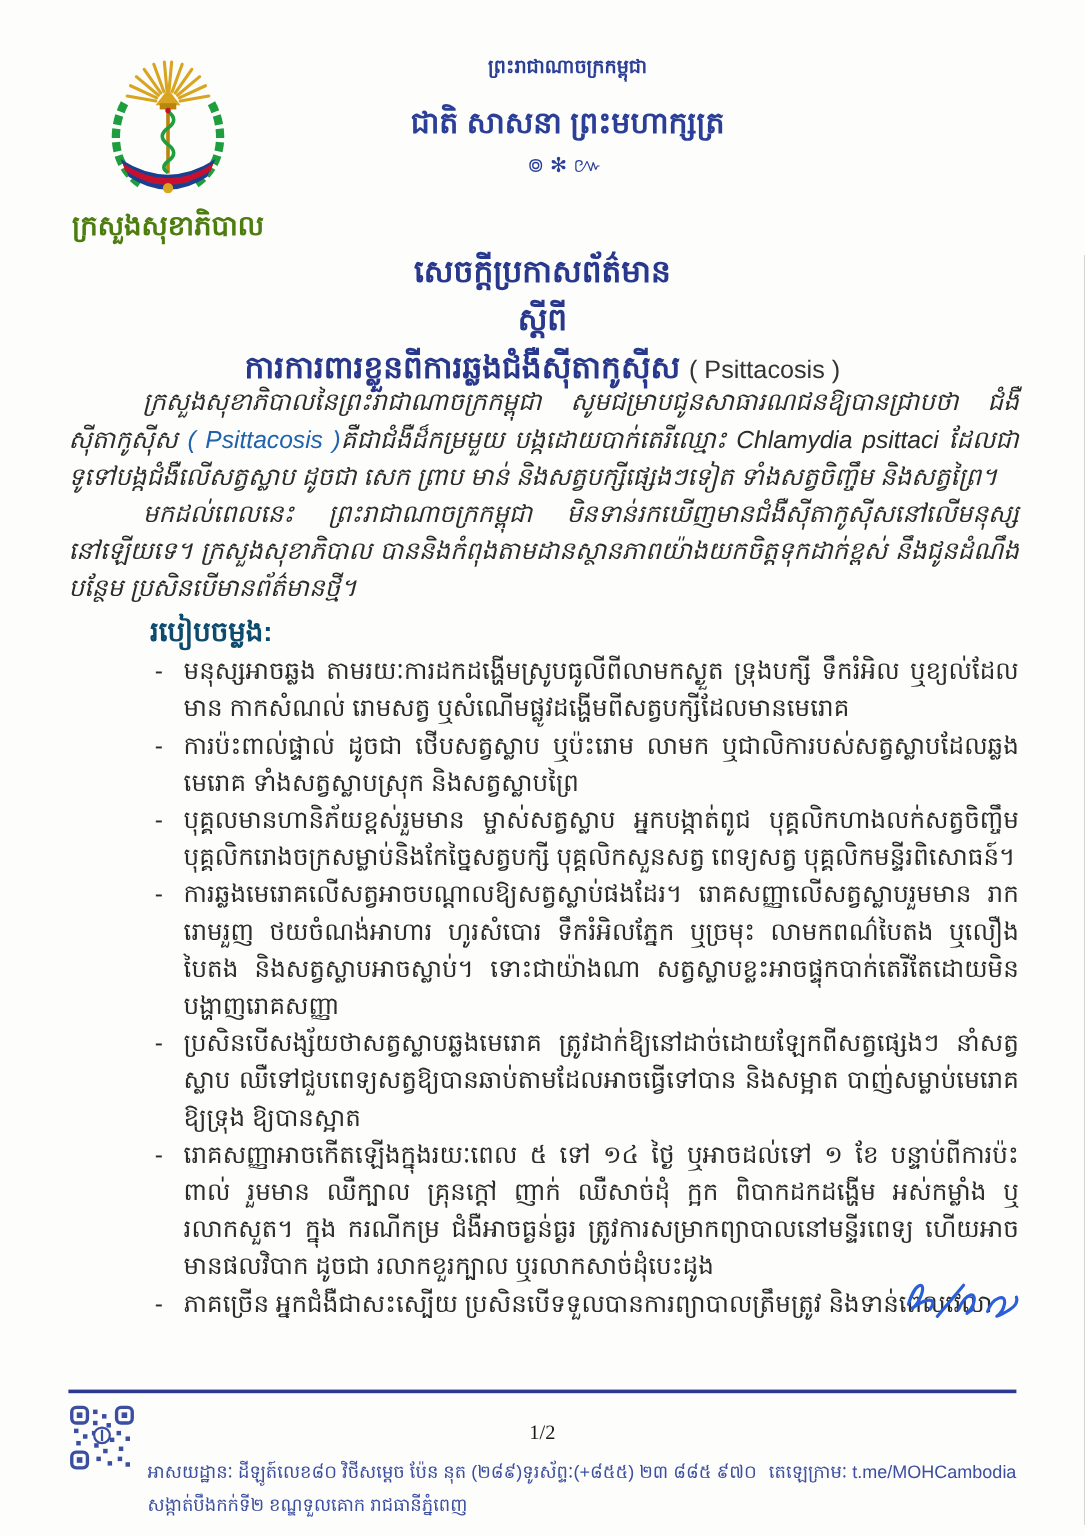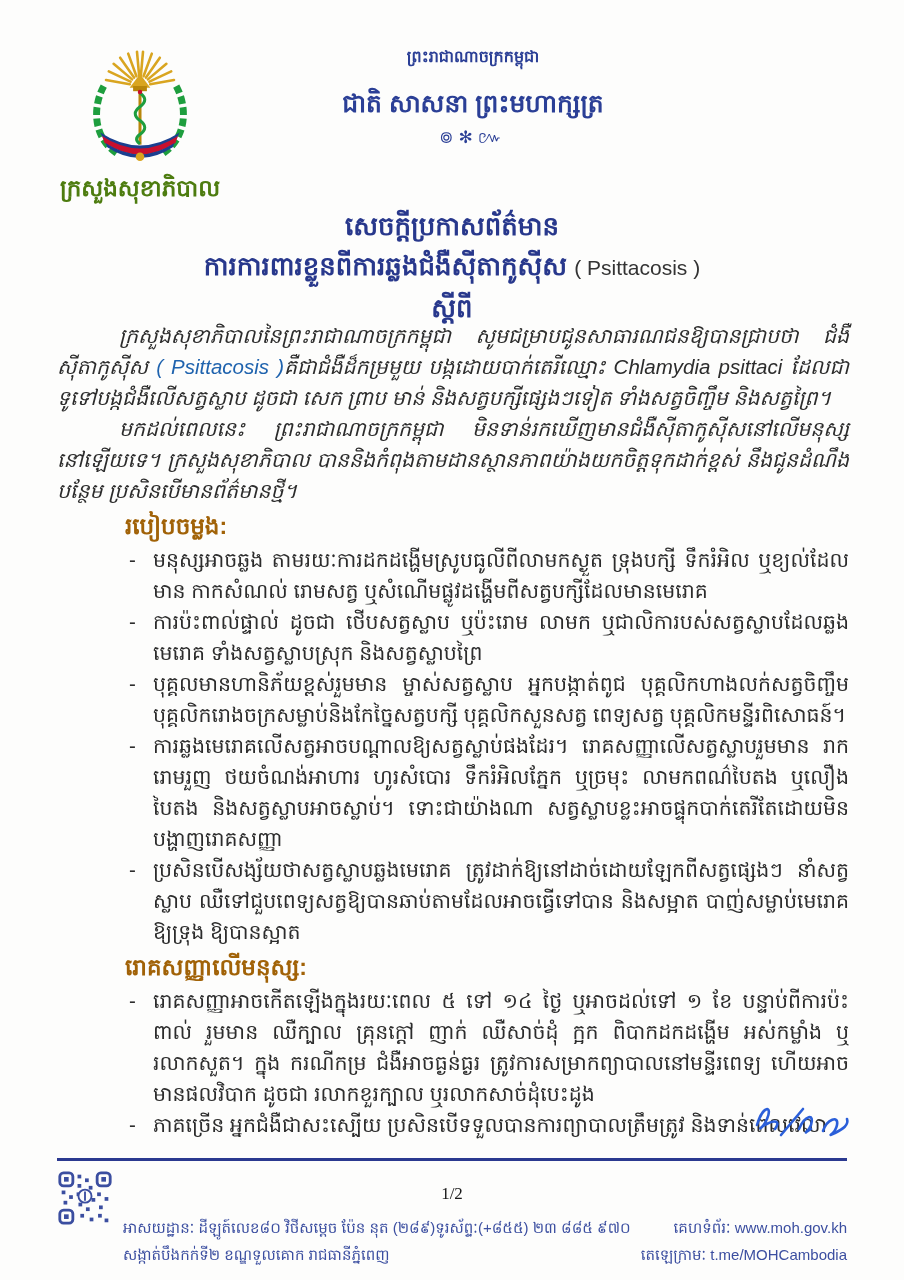--- a/index.html
+++ b/index.html
@@ -18,21 +18,21 @@
   .motto-line{font-size:25px;line-height:34px;margin-top:12px;}
   .ornament-line{font-size:17px;margin-top:6px;letter-spacing:5px;color:#2b3f96;font-weight:normal;}
   
   .title-block{position:absolute;top:206px;left:0;width:100%;text-align:center;color:#28388c;font-weight:bold;}
   .title-line{font-size:26px;line-height:40px;}
   .title-latin{font-size:21px;color:#333;font-weight:normal;}
   
   .content{position:absolute;top:320px;left:57px;width:792px;font-size:20.5px;line-height:31px;text-align:justify;}
   .para{margin:0;text-indent:62px;font-style:italic;}
   .kh-blue{color:#1f63ae;}
-  .sec-heading{font-size:23px;font-weight:bold;color:#a16207;margin:3px 0 1px 68px;line-height:34px;text-align:left;}
+  .sec-heading{font-size:23px;font-weight:bold;color:#0c4a6e;margin:3px 0 1px 68px;line-height:34px;text-align:left;}
   ul.bullets{list-style:none;margin:0;padding:0 0 0 70px;}
   ul.bullets li{position:relative;padding-left:26px;margin:0;}
   .dash{position:absolute;left:2px;top:0;}
   
   .signature{position:absolute;right:-6px;top:-14px;width:104px;height:48px;pointer-events:none;}
   
   .page-number{position:absolute;bottom:76px;left:0;width:100%;text-align:center;
     font-family:"Liberation Serif","DejaVu Serif",serif;font-size:17px;color:#1a1a1a;}
   .footer{position:absolute;left:57px;right:57px;bottom:12px;border-top:3px solid #2b3990;
     padding-top:9px;display:flex;align-items:flex-start;color:#3b4ea0;font-size:15px;line-height:27px;}
@@ -87,38 +87,37 @@
   </div>
 
   <div class="header-text">
     <div class="kingdom-line">ព្រះរាជាណាចក្រកម្ពុជា</div>
     <div class="motto-line">ជាតិ សាសនា ព្រះមហាក្សត្រ</div>
     <div class="ornament-line">៙✻៚</div>
   </div>
 
   <div class="title-block">
     <div class="title-line">សេចក្តីប្រកាសព័ត៌មាន</div>
+    <div class="title-line">ស្តីពី</div>
     <div class="title-line"><span>ការការពារខ្លួនពីការឆ្លងជំងឺស៊ីតាកូស៊ីស </span><span class="title-latin">( Psittacosis )</span></div>
-    <div class="title-line">ស្តីពី</div>
   </div>
 
   <div class="content">
     <p class="para"><span>ក្រសួងសុខាភិបាលនៃព្រះរាជាណាចក្រកម្ពុជា សូមជម្រាបជូនសាធារណជនឱ្យបានជ្រាបថា ជំងឺស៊ីតាកូស៊ីស </span><span class="kh-blue">( Psittacosis )</span><span>គឺជាជំងឺដ៏កម្រមួយ បង្កដោយបាក់តេរីឈ្មោះ Chlamydia psittaci ដែលជាទូទៅបង្កជំងឺលើសត្វស្លាប ដូចជា សេក ព្រាប មាន់ និងសត្វបក្សីផ្សេងៗទៀត ទាំងសត្វចិញ្ចឹម និងសត្វព្រៃ។</span></p>
     <p class="para">មកដល់ពេលនេះ ព្រះរាជាណាចក្រកម្ពុជា  មិនទាន់រកឃើញមានជំងឺស៊ីតាកូស៊ីសនៅលើមនុស្សនៅឡើយទេ។ ក្រសួងសុខាភិបាល បាននិងកំពុងតាមដានស្ថានភាពយ៉ាងយកចិត្តទុកដាក់ខ្ពស់ នឹងជូនដំណឹងបន្ថែម ប្រសិនបើមានព័ត៌មានថ្មី។</p>
 
     <div class="sec-heading">របៀបចម្លង:</div>
     <ul class="bullets">
       <li><span class="dash">-</span><span>មនុស្សអាចឆ្លង តាមរយៈការដកដង្ហើមស្រូបធូលីពីលាមកស្ងួត ទ្រុងបក្សី ទឹករំអិល ឬខ្យល់ដែលមាន កាកសំណល់ រោមសត្វ ឬសំណើមផ្លូវដង្ហើមពីសត្វបក្សីដែលមានមេរោគ</span></li>
       <li><span class="dash">-</span><span>ការប៉ះពាល់ផ្ទាល់ ដូចជា ថើបសត្វស្លាប ឬប៉ះរោម លាមក ឬជាលិការបស់សត្វស្លាបដែលឆ្លងមេរោគ ទាំងសត្វស្លាបស្រុក និងសត្វស្លាបព្រៃ</span></li>
       <li><span class="dash">-</span><span>បុគ្គលមានហានិភ័យខ្ពស់រួមមាន  ម្ចាស់សត្វស្លាប  អ្នកបង្កាត់ពូជ  បុគ្គលិកហាងលក់សត្វចិញ្ចឹម បុគ្គលិករោងចក្រសម្លាប់និងកែច្នៃសត្វបក្សី បុគ្គលិកសួនសត្វ ពេទ្យសត្វ បុគ្គលិកមន្ទីរពិសោធន៍។</span></li>
       <li><span class="dash">-</span><span>ការឆ្លងមេរោគលើសត្វអាចបណ្តាលឱ្យសត្វស្លាប់ផងដែរ។  រោគសញ្ញាលើសត្វស្លាបរួមមាន  រាក រោមរួញ ថយចំណង់អាហារ ហូរសំបោរ ទឹករំអិលភ្នែក ឬច្រមុះ លាមកពណ៌បៃតង ឬលឿងបៃតង និងសត្វស្លាបអាចស្លាប់។ ទោះជាយ៉ាងណា សត្វស្លាបខ្លះអាចផ្ទុកបាក់តេរីតែដោយមិនបង្ហាញរោគសញ្ញា</span></li>
       <li><span class="dash">-</span><span>ប្រសិនបើសង្ស័យថាសត្វស្លាបឆ្លងមេរោគ ត្រូវដាក់ឱ្យនៅដាច់ដោយឡែកពីសត្វផ្សេងៗ នាំសត្វស្លាប ឈឺទៅជួបពេទ្យសត្វឱ្យបានឆាប់តាមដែលអាចធ្វើទៅបាន និងសម្អាត  បាញ់សម្លាប់មេរោគឱ្យទ្រុង ឱ្យបានស្អាត</span></li>
     </ul>
 
-    <div class="sec-heading">រោគសញ្ញាលើមនុស្ស:</div>
     <ul class="bullets">
       <li><span class="dash">-</span><span>រោគសញ្ញាអាចកើតឡើងក្នុងរយៈពេល ៥ ទៅ ១៤ ថ្ងៃ ឬអាចដល់ទៅ ១ ខែ បន្ទាប់ពីការប៉ះពាល់ រួមមាន ឈឺក្បាល  គ្រុនក្តៅ  ញាក់  ឈឺសាច់ដុំ  ក្អក  ពិបាកដកដង្ហើម  អស់កម្លាំង ឬ រលាកសួត។ ក្នុង ករណីកម្រ ជំងឺអាចធ្ងន់ធ្ងរ ត្រូវការសម្រាកព្យាបាលនៅមន្ទីរពេទ្យ ហើយអាចមានផលវិបាក ដូចជា រលាកខួរក្បាល ឬរលាកសាច់ដុំបេះដូង</span></li>
       <li><span class="dash">-</span><span>ភាគច្រើន អ្នកជំងឺជាសះស្បើយ ប្រសិនបើទទួលបានការព្យាបាលត្រឹមត្រូវ និងទាន់ពេលវេលា</span>
         <svg class="signature" viewBox="0 0 104 48">
           <g fill="none" stroke="#2b5fd9" stroke-width="2.6" stroke-linecap="round">
             <path d="M6,30 C12,10 22,10 16,24 C12,34 4,36 14,30 C24,24 30,26 24,34"></path>
             <path d="M30,40 L52,14"></path>
             <path d="M48,34 C54,20 64,18 60,30 C57,38 50,40 60,34"></path>
             <path d="M72,36 C76,24 88,20 86,30 C84,40 74,42 84,38 C92,34 98,30 96,24"></path>
           </g>
@@ -163,18 +162,17 @@
       <line x1="30" y1="23" x2="30" y2="33" stroke="#3b4ea0" stroke-width="2"></line>
     </svg>
     <div class="f-col addr">
       <div>អាសយដ្ឋានៈ ដីឡូត៍លេខ៨០ វិថីសម្តេច ប៉ែន នុត (២៨៩)</div>
       <div>សង្កាត់បឹងកក់ទី២ ខណ្ឌទួលគោក រាជធានីភ្នំពេញ</div>
     </div>
     <div class="f-col contact">
       <div>ទូរស័ព្ទៈ(+៨៥៥) ២៣ ៨៨៥ ៩៧០</div>
     </div>
     <div class="f-col web">
-      <div>គេហទំព័រៈ www.moh.gov.kh</div>
       <div>តេឡេក្រាមៈ t.me/MOHCambodia</div>
     </div>
   </div>
 
 </div>
 
 </body></html>

